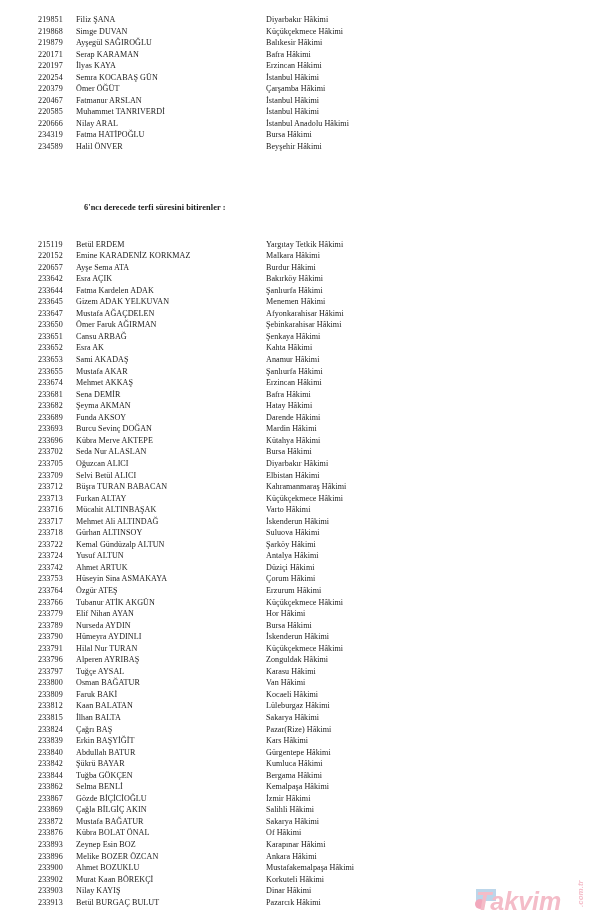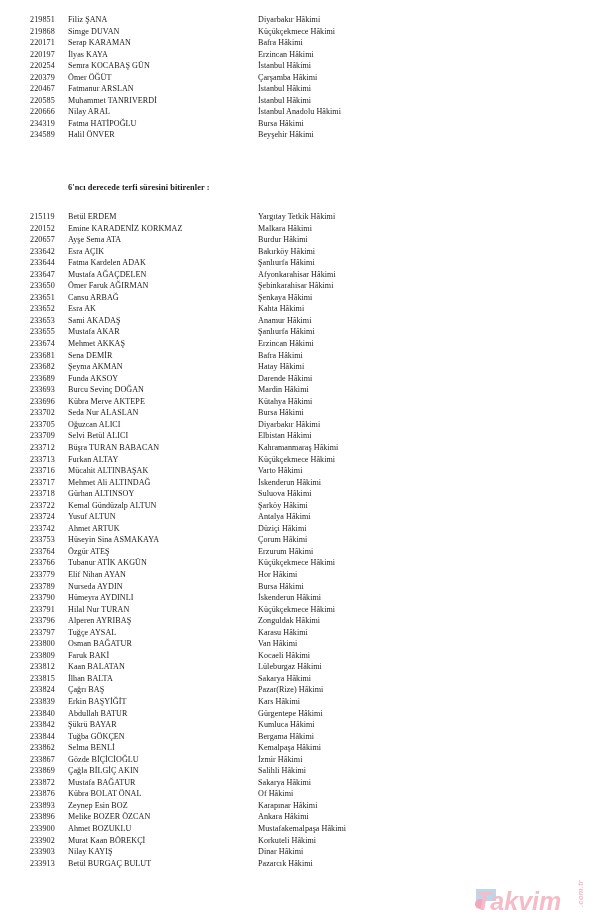--- a/index.html
+++ b/index.html
@@ -14,21 +14,21 @@
     position: relative;
     font-family: "Liberation Serif", "DejaVu Serif", serif;
     color: #1a1a1a;
     overflow: hidden;
   }
   .page {
     position: relative;
     width: 600px;
     height: 920px;
     box-sizing: border-box;
-    padding: 14px 0 0 0;
+    padding: 14px 0 0 8px;
   }
   
   .block {
     width: 100%;
   }
   .row {
     display: block;
     position: relative;
     height: 11.55px;
     line-height: 11.55px;
@@ -54,21 +54,21 @@
     left: 258px;
     top: 0;
     font-size: 8.1px;
     letter-spacing: 0.05px;
   }
   
   .section-heading {
     position: relative;
     height: 12px;
     line-height: 12px;
-    margin: 0;
+    margin: 8px;
   }
   .section-heading span {
     position: absolute;
     left: 68px;
     top: 0;
     font-size: 8.3px;
     font-weight: bold;
     letter-spacing: 0.1px;
   }
   .gap-a { height: 41px; }
@@ -100,20 +100,25 @@
         <span class="col-no">219851</span>
         <span class="col-name">Filiz ŞANA</span>
         <span class="col-title">Diyarbakır Hâkimi</span>
       </div>
       <div class="row">
         <span class="col-no">219868</span>
         <span class="col-name">Simge DUVAN</span>
         <span class="col-title">Küçükçekmece Hâkimi</span>
       </div>
       <div class="row">
+        <span class="col-no">219879</span>
+        <span class="col-name">Ayşegül SAĞIROĞLU</span>
+        <span class="col-title">Balıkesir Hâkimi</span>
+      </div>
+      <div class="row">
         <span class="col-no">220171</span>
         <span class="col-name">Serap KARAMAN</span>
         <span class="col-title">Bafra Hâkimi</span>
       </div>
       <div class="row">
         <span class="col-no">220197</span>
         <span class="col-name">İlyas KAYA</span>
         <span class="col-title">Erzincan Hâkimi</span>
       </div>
       <div class="row">
@@ -179,20 +184,25 @@
       </div>
       <div class="row">
         <span class="col-no">233642</span>
         <span class="col-name">Esra AÇIK</span>
         <span class="col-title">Bakırköy Hâkimi</span>
       </div>
       <div class="row">
         <span class="col-no">233644</span>
         <span class="col-name">Fatma Kardelen ADAK</span>
         <span class="col-title">Şanlıurfa Hâkimi</span>
+      </div>
+      <div class="row">
+        <span class="col-no">233645</span>
+        <span class="col-name">Gizem ADAK YELKUVAN</span>
+        <span class="col-title">Menemen Hâkimi</span>
       </div>
       <div class="row">
         <span class="col-no">233647</span>
         <span class="col-name">Mustafa AĞAÇDELEN</span>
         <span class="col-title">Afyonkarahisar Hâkimi</span>
       </div>
       <div class="row">
         <span class="col-no">233650</span>
         <span class="col-name">Ömer Faruk AĞIRMAN</span>
         <span class="col-title">Şebinkarahisar Hâkimi</span>

